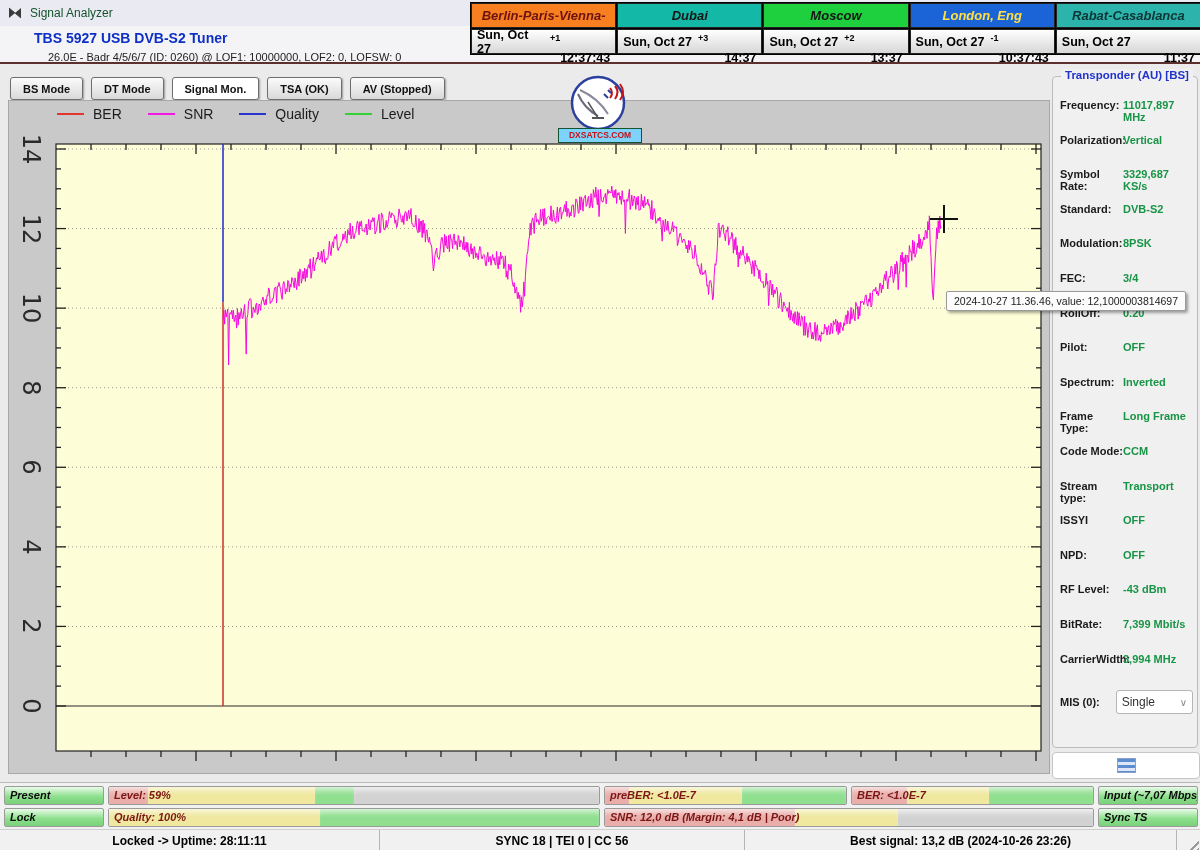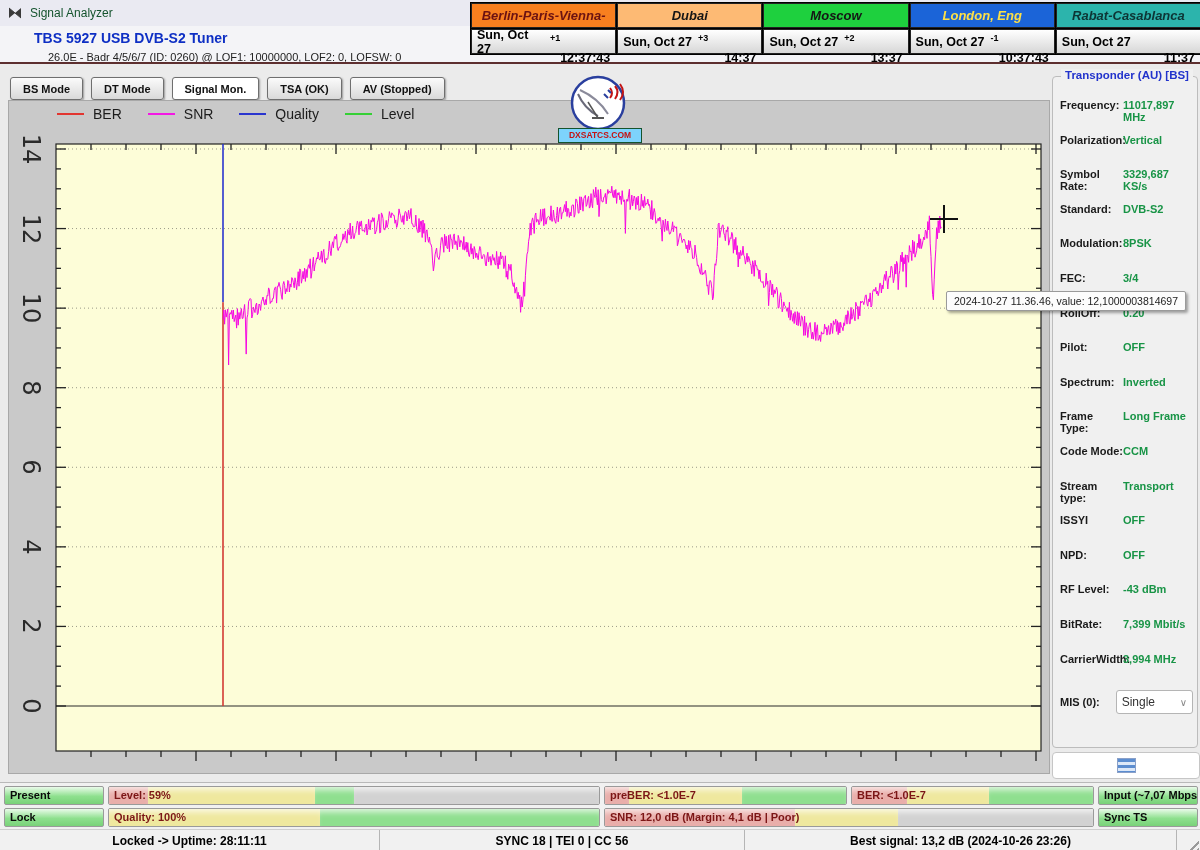--- a/index.html
+++ b/index.html
@@ -36,21 +36,21 @@
   .rpanel-title{position:absolute;left:8px;top:-8px;background:#f0f0f0;padding:0 4px;font-size:11.5px;font-weight:bold;color:#2233cc;}
   .rrows{position:absolute;left:7px;top:22px;right:4px;}
   .rrow{height:34.6px;display:flex;align-items:flex-start;}
   .rlabel{width:63px;font-size:11px;font-weight:600;color:#1a1a1a;}
   .rvalue{flex:1;font-size:11px;font-weight:bold;color:#189446;}
   .mis-row{height:30px;display:flex;align-items:center;}
   .mis-select{width:74px;height:22px;background:#fff;border:1px solid #b5b5b5;border-radius:3px;display:flex;align-items:center;font-size:12px;color:#333;padding:0 5px;justify-content:space-between;}
   .mis-chev{font-size:10px;color:#888;}
   .rbutton{position:absolute;left:1052px;top:688px;width:146px;height:25px;background:#fff;border:1px solid #c6c6c6;border-radius:4px;display:flex;align-items:center;justify-content:center;}
   .rbtn-icon{width:17px;height:13px;border:1px solid #8aa0c8;background:repeating-linear-gradient(#5b8dd0 0 3px,#dce8f8 3px 6px);}
-  .meters{position:absolute;left:0;top:782px;width:1200px;height:47px;background:#f1f1f1;border-top:1px solid #b9b9b9;}
+  .meters{position:absolute;left:0;top:782px;width:1200px;height:47px;background:#f1f1f1;border-top:1px solid #b9b9b9;font-style:italic;}
   .m-row{position:absolute;left:0;display:flex;height:19px;}
   .badge,.meter{height:19px;border:1px solid #9a9a9a;border-radius:2px;box-sizing:border-box;position:relative;margin-left:4px;overflow:hidden;}
   .badge{background:linear-gradient(#eafbea,#8ee08e 55%,#79d279);}
   .badge span,.meter .mlabel{position:absolute;left:5px;top:2px;font-size:11px;font-weight:bold;white-space:nowrap;z-index:2;}
   .badge span{color:#0a0a0a;}
   .meter .mlabel{color:#7c1616;}
   .meter{display:flex;}
   .meter .seg{height:100%;box-shadow:inset 0 7px 6px -4px rgba(255,255,255,.75);}
   .statusbar{position:absolute;left:0;top:829px;width:1200px;height:21px;background:#f1f1f1;border-top:1px solid #cfcfcf;display:flex;}
   .sb-seg{height:100%;display:flex;align-items:center;justify-content:center;font-size:12px;font-weight:bold;color:#000;border-right:1px solid #b5b5b5;box-sizing:border-box;}
@@ -74,21 +74,21 @@
     <div class="clock-col">
       <div class="clock-city" style="background: rgb(248, 127, 31); color: rgb(107, 18, 18);">Berlin-Paris-Vienna-Roma</div>
       <div class="clock-time">
         <span class="c-date">Sun, Oct 27</span>
         <span class="c-off">+1</span>
         <span class="c-time">12:37:43</span>
       </div>
     </div>
 
     <div class="clock-col">
-      <div class="clock-city" style="background: #fdba74; color: rgb(21, 21, 21);">Dubai</div>
+      <div class="clock-city" style="background: #14b8a6; color: rgb(21, 21, 21);">Dubai</div>
       <div class="clock-time">
         <span class="c-date">Sun, Oct 27</span>
         <span class="c-off">+3</span>
         <span class="c-time">14:37</span>
       </div>
     </div>
 
     <div class="clock-col">
       <div class="clock-city" style="background: rgb(30, 208, 62); color: rgb(21, 21, 21);">Moscow</div>
       <div class="clock-time">

